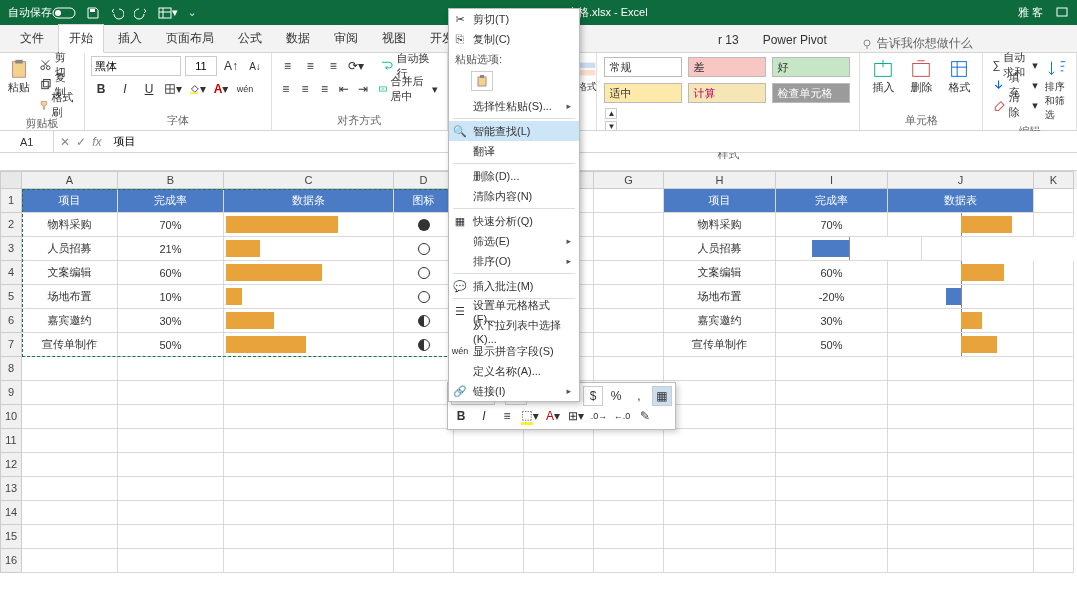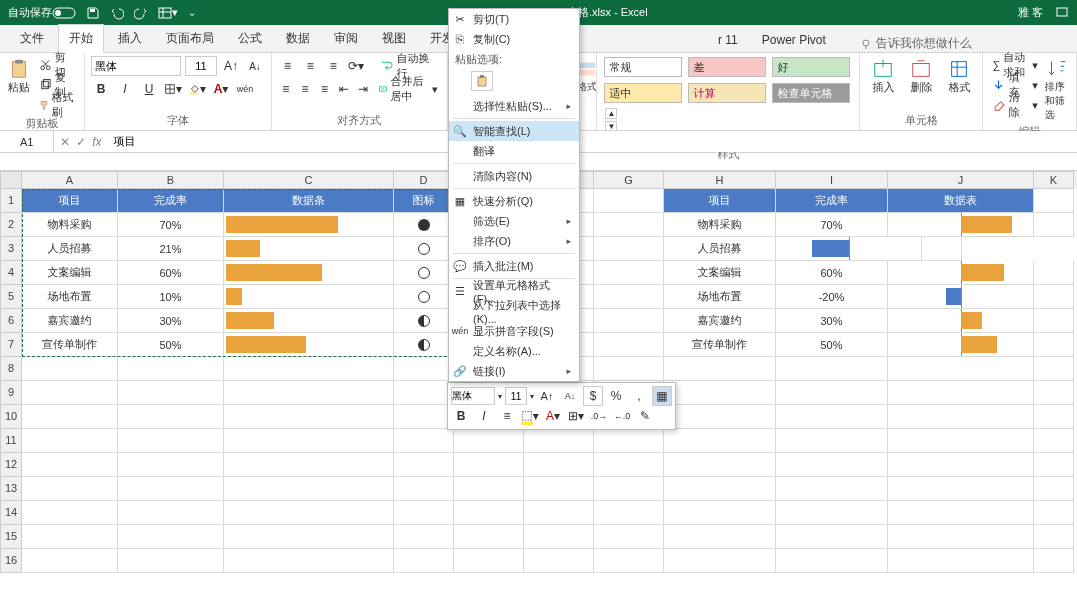--- a/index.html
+++ b/index.html
@@ -136,21 +136,21 @@
   <div class="tab active">开始</div>
   <div class="tab">插入</div>
   <div class="tab">页面布局</div>
   <div class="tab">公式</div>
   <div class="tab">数据</div>
   <div class="tab">审阅</div>
   <div class="tab">视图</div>
   <div class="tab">开发工具</div>
   <div class="tab">开发工具</div>
   <div class="tab" style="width:140px"></div>
-  <div class="tab">r 11</div>
+  <div class="tab">r 13</div>
   <div class="tab">Power Pivot</div>
   <div class="tell">
     <svg width="12" height="12" viewBox="0 0 12 12">
         <circle cx="6" cy="5" r="3" fill="none" stroke="#888"></circle>
         <line x1="6" y1="8" x2="6" y2="11" stroke="#888"></line>
       </svg>
     <span>告诉我你想做什么</span>
   </div>
 </div>
 
@@ -665,20 +665,23 @@
   <div class="sep"></div>
   <div class="mi hover">
       <span class="micon">🔍</span>
       <span>智能查找(L)</span>
     </div>
   <div class="mi">
       <span>翻译</span>
     </div>
   <div class="sep"></div>
   <div class="mi">
+      <span>删除(D)...</span>
+    </div>
+  <div class="mi">
       <span>清除内容(N)</span>
     </div>
   <div class="sep"></div>
   <div class="mi">
       <span class="micon">▦</span>
       <span>快速分析(Q)</span>
     </div>
   <div class="mi">
       <span>筛选(E)</span>
       <span class="arrow">▸</span>

